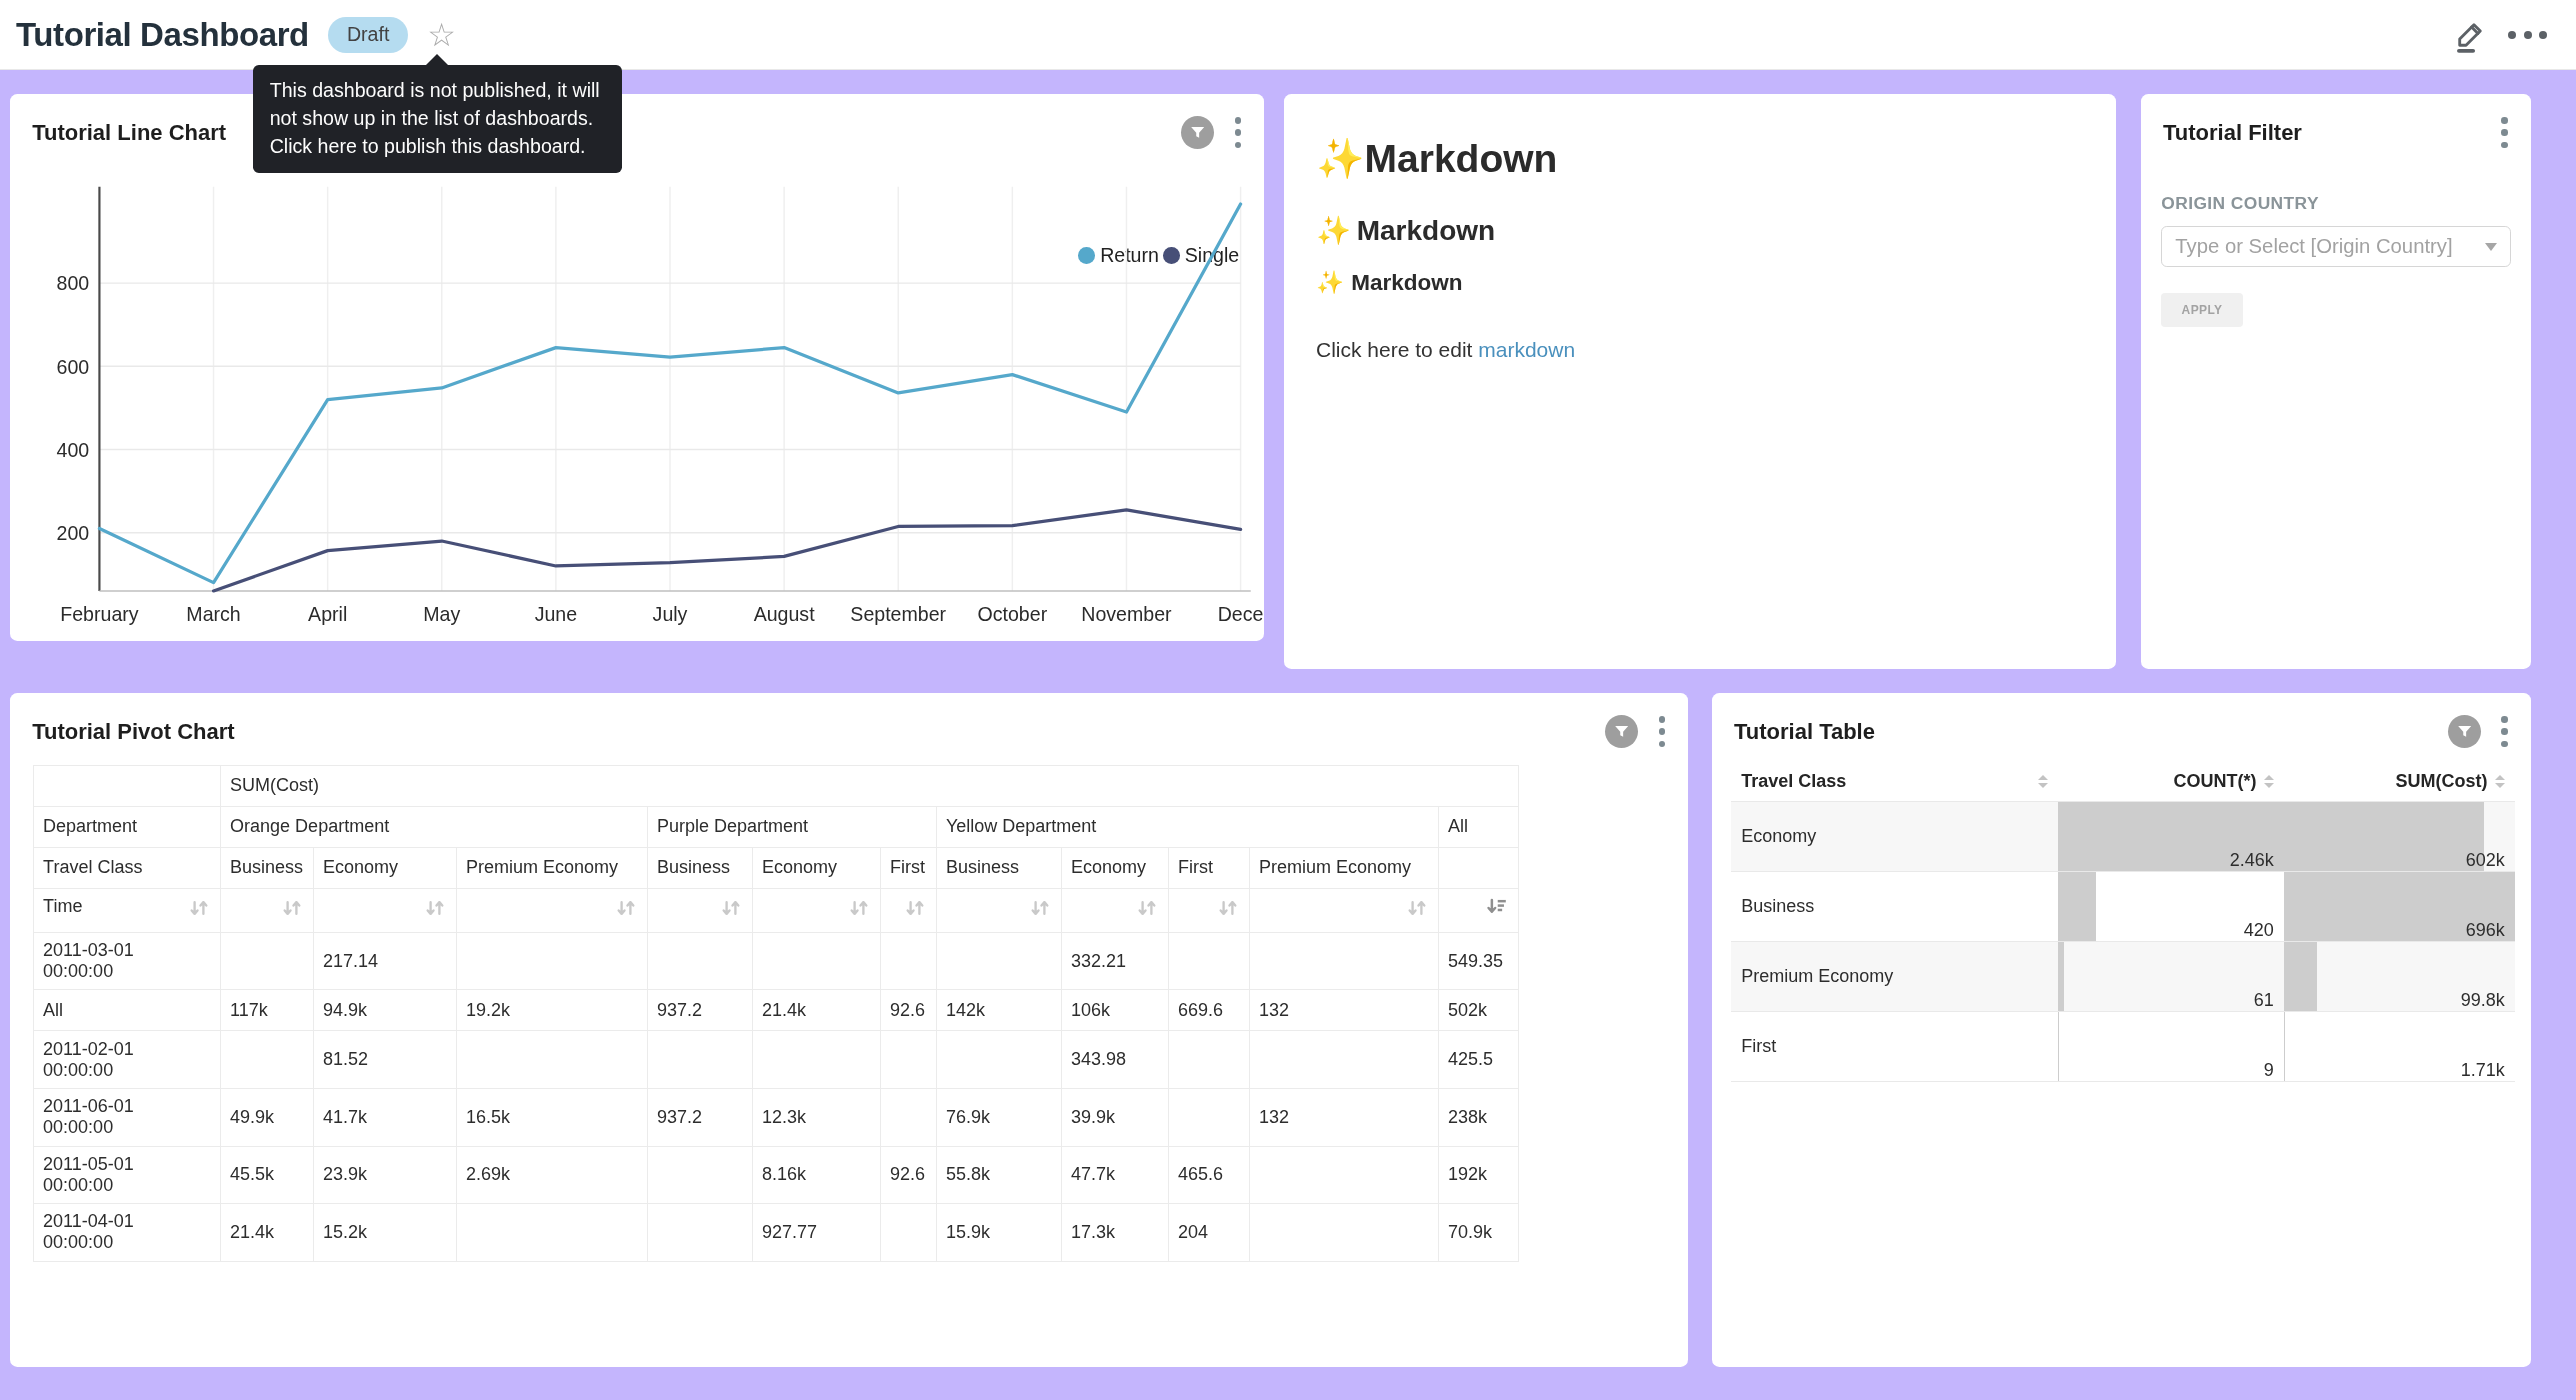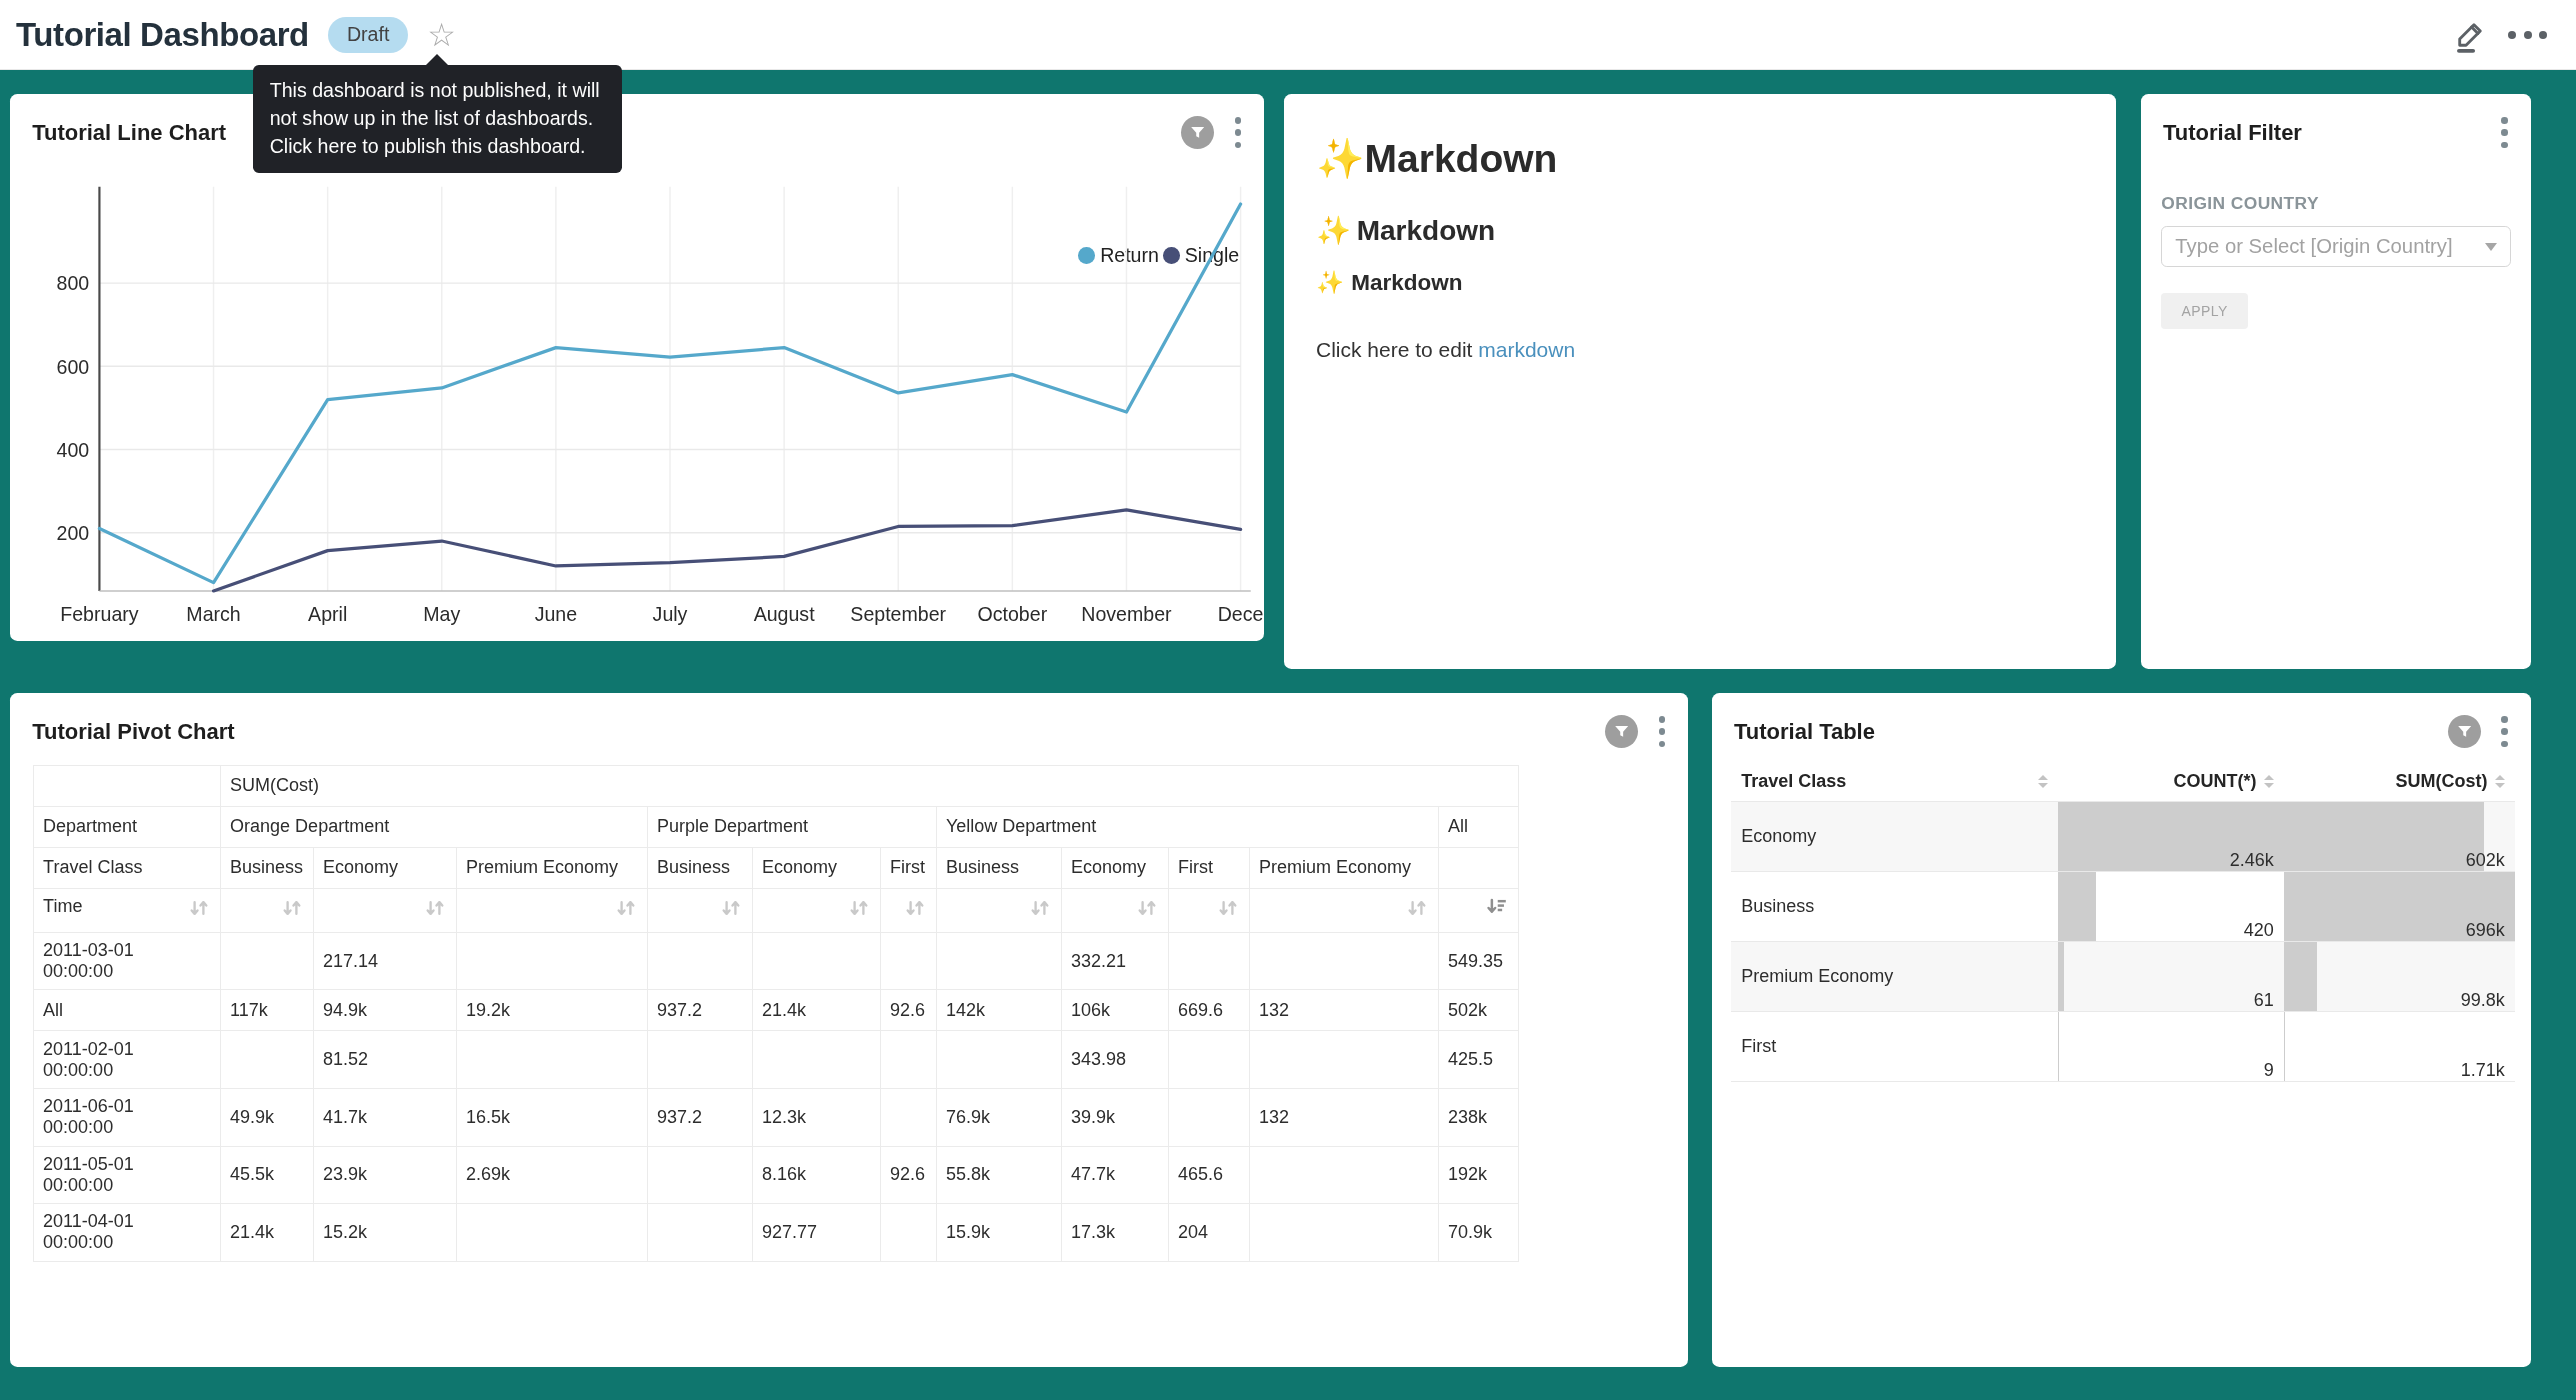--- a/index.html
+++ b/index.html
@@ -1,18 +1,18 @@
 <!DOCTYPE html>
 <html style="font-size:11.6px"><head>
 <meta charset="utf-8">
 <style>
   * { box-sizing: border-box; margin: 0; padding: 0; }
   html,body { background:#f6f6f6; }
   body { font-family:"Liberation Sans", sans-serif; }
-  .canvas { position:relative; width:2576px; height:1400px; background:#0f766e; overflow:hidden; color:#2d2d2d; }
+  .canvas { position:relative; width:2576px; height:1400px; background:#c4b5fd; overflow:hidden; color:#2d2d2d; }
 
   
   .appheader { position:absolute; left:0; top:0; width:2576px; height:70px; background:#fff;
                border-bottom:1.5px solid #e8e8e8; display:flex; align-items:center; padding:0 29px 0 16px; gap:19px; }
   .dash-title { font-size:33px; font-weight:600; color:#24313c; letter-spacing:-0.4px; }
   .draft-badge { background:#b5dcf0; color:#424242; font-size:19.6px; padding:6.5px 19px; border-radius:725px; cursor:pointer; }
   .fav-star { font-size:32px; color:#ababab; line-height:1; cursor:pointer; }
   .header-spacer { flex:1; }
   .icon-btn { cursor:pointer; display:flex; align-items:center; }
   .hdots { display:flex; gap:7.3px; }
@@ -54,22 +54,22 @@
   .md-link { color:#4a90bd; cursor:pointer; }
   .sparkle { display:inline-block; }
 
   
   .filter-body { padding:22px 20.3px 0 20.3px; }
   .filter-label { font-size:17.4px; font-weight:600; color:#8a9499; letter-spacing:0.4px; margin-top:20.3px; }
   .filter-select { margin-top:11.6px; height:41px; border:1.5px solid #d6d6d6; border-radius:5.8px; display:flex;
                    align-items:center; padding:0 13px; cursor:pointer; background:#fff; }
   .filter-placeholder { font-size:20.3px; color:#a2a2a2; flex:1; white-space:nowrap; overflow:hidden; }
   .select-caret { width:0; height:0; border-left:6.5px solid transparent; border-right:6.5px solid transparent; border-top:8px solid #a6a6a6; margin-left:7.3px; }
-  .apply-btn { margin-top:26px; display:inline-block; background:#f0f0f0; color:#a3a3a3; font-size:14px;
-               font-weight:400; letter-spacing:0.4px; padding:10.2px 20.3px; border-radius:4px; border:none; cursor:pointer; }
+  .apply-btn { margin-top:26px; display:inline-block; background:#f0f0f0; color:#a3a3a3; font-size:12px;
+               font-weight:700; letter-spacing:0.4px; padding:10.2px 20.3px; border-radius:4px; border:none; cursor:pointer; }
 
   
   .pivot-wrap { padding:14.5px 0 0 22.5px; }
   table.pivot { border-collapse:collapse; table-layout:fixed; font-size:18px; color:#2d2d2d; }
   table.pivot td { border:1.5px solid #ebebeb; padding:7.3px 9.4px; background:#fff; vertical-align:middle;
                    overflow:hidden; font-weight:400; }
   table.pivot tr { height:41px; }
   .sorter { float:right; margin-top:1.5px; }
 
   

